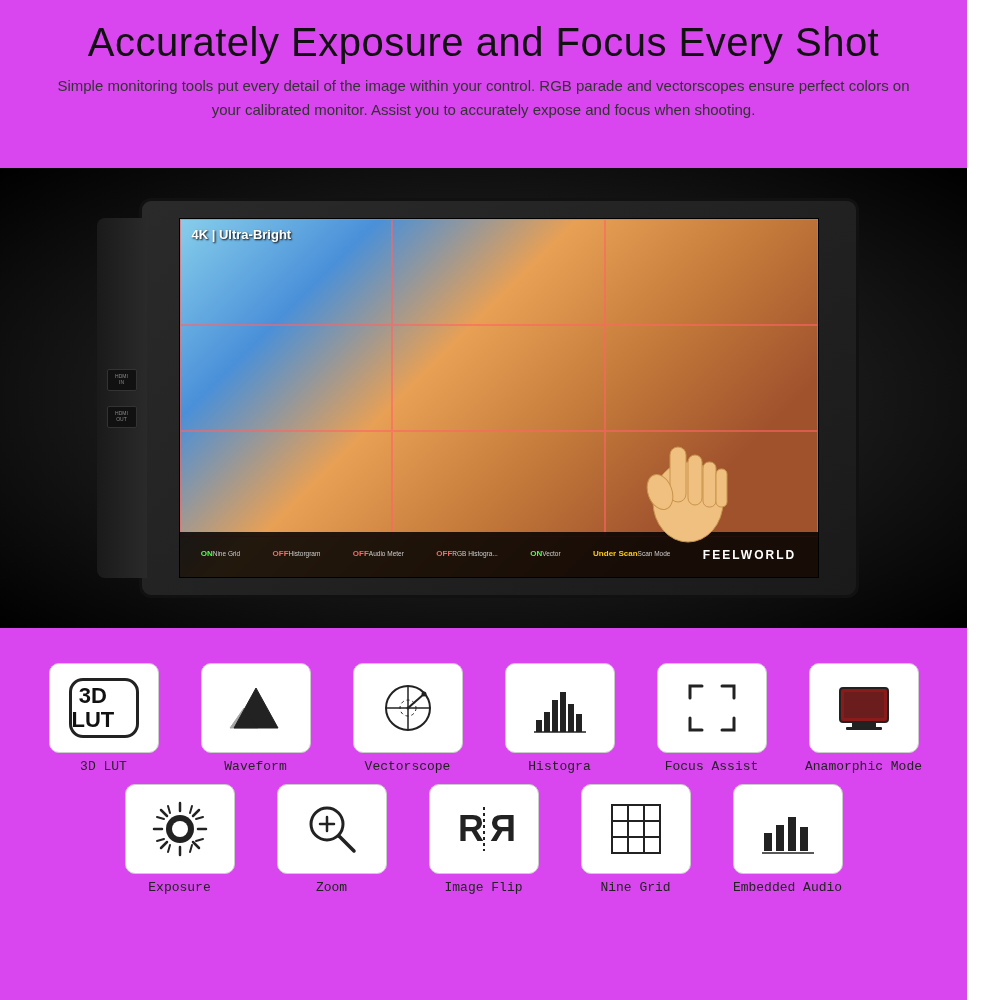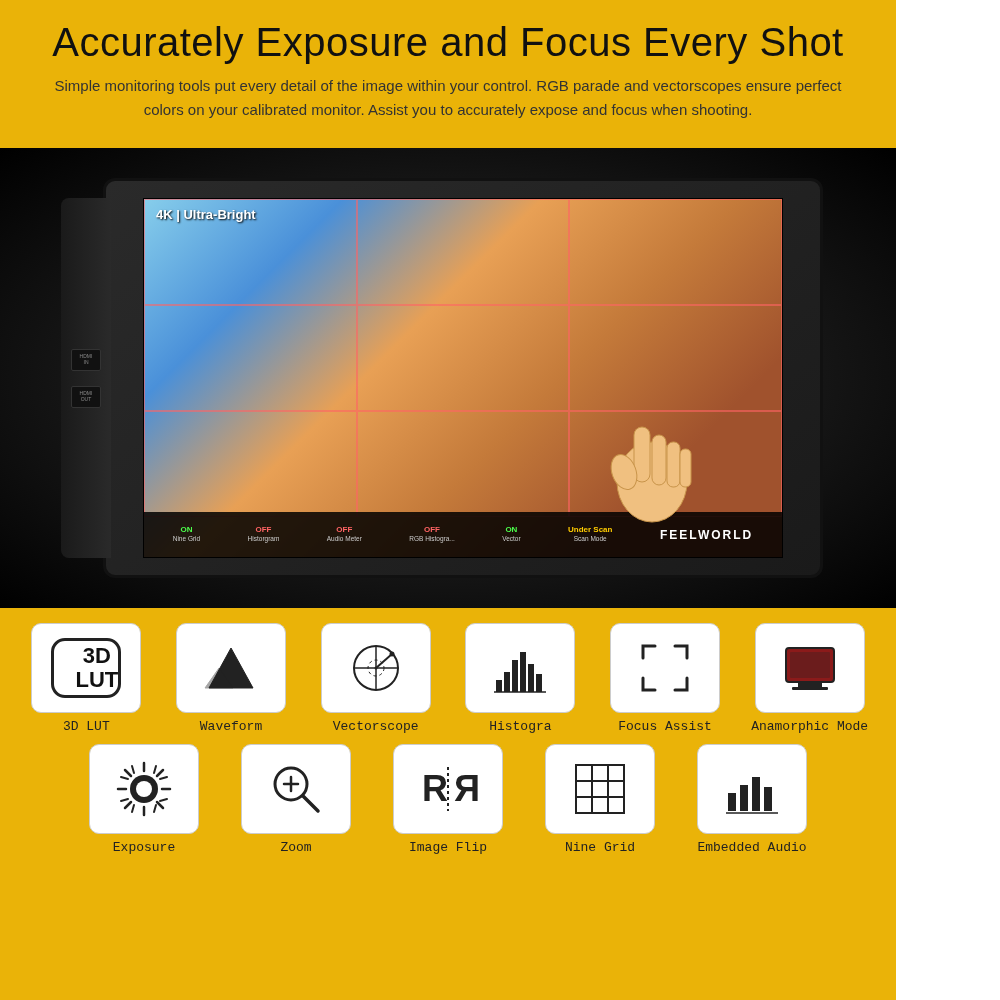--- a/index.html
+++ b/index.html
@@ -5,26 +5,27 @@
     * { box-sizing: border-box; margin: 0; padding: 0; }
     body {
       width: 1000px;
       height: 1000px;
       background: #ffffff;
       font-family: Arial, sans-serif;
       overflow: hidden;
     }
 
     .page-wrapper {
-      width: 896px;
+      width: 967px;
       height: 1000px;
       display: flex;
       flex-direction: column;
       align-items: center;
-      background: #eab308;
+      background: #d946ef;
+      gap: 20px;
     }
 
     
     .header-section {
       width: 100%;
       text-align: center;
       padding: 18px 40px 10px;
     }
 
     .main-title {
@@ -154,21 +155,21 @@
       height: 45px;
       background: rgba(0,0,0,0.85);
       display: flex;
       align-items: center;
       justify-content: space-around;
       padding: 0 5px;
     }
 
     .screen-btn {
       display: flex;
-      flex-direction: column;
+      flex-direction: row;
       align-items: center;
       font-size: 7px;
       line-height: 1.3;
       text-align: center;
     }
 
     .screen-btn .btn-status {
       font-size: 8px;
       font-weight: bold;
     }
@@ -255,21 +256,21 @@
     }
 
     
     .lut-box {
       width: 70px;
       height: 60px;
       border: 3px solid #222;
       border-radius: 14px;
       display: flex;
       align-items: center;
-      justify-content: flex-end;
+      justify-content: flex-start;
     }
 
     .lut-text {
       font-size: 22px;
       font-weight: bold;
       color: #111;
       text-align: center;
       line-height: 1.1;
     }
 

